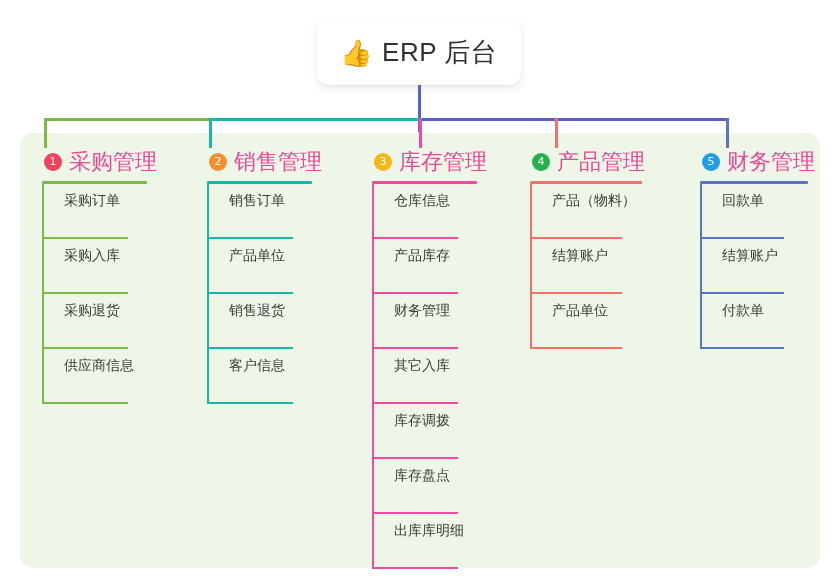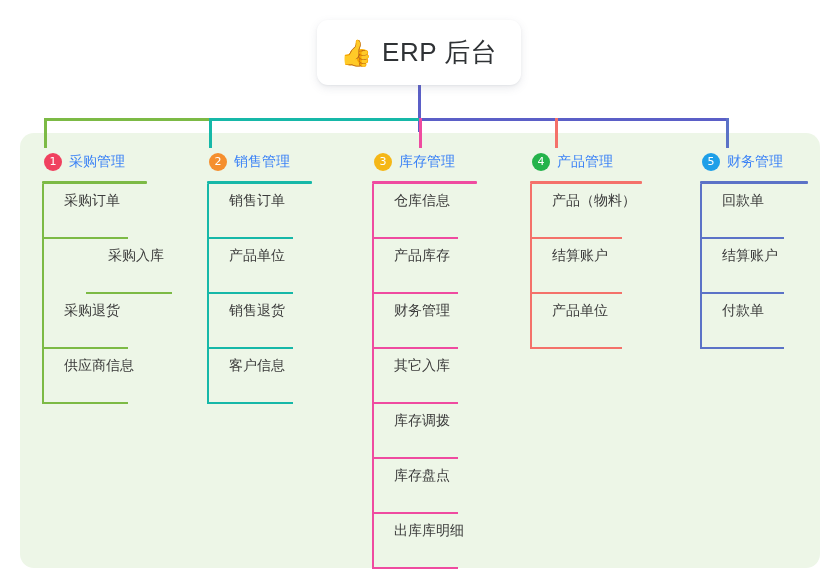--- a/index.html
+++ b/index.html
@@ -87,22 +87,22 @@
     border-radius: 50%;
     color: #ffffff;
     font-size: 11px;
     line-height: 18px;
     text-align: center;
     display: inline-block;
     flex: 0 0 auto;
     font-family: "DejaVu Sans", sans-serif;
   }
   .col-title {
-    font-size: 14px;
-    color: #3b82f6;
+    font-size: 22px;
+    color: #ec4899;
     white-space: nowrap;
   }
   .col-rule {
     height: 3px;
     margin-top: 7px;
     border-radius: 1px;
   }
   .col-body {
     position: relative;
     padding-top: 0;
@@ -164,21 +164,21 @@
         <span class="badge" style="background: rgb(240, 65, 95);">1</span>
         <span class="col-title">采购管理</span>
       </div>
       <div class="col-rule" style="width: 105px; background: rgb(124, 186, 69);"></div>
       <div class="col-body">
         <div class="col-spine" style="height: 220px; background: rgb(124, 186, 69);"></div>
         <div class="leaf" style="width: 100px;">
           <span class="leaf-label">采购订单</span>
           <div class="leaf-rule" style="width: 86px; background: rgb(124, 186, 69);"></div>
         </div>
-        <div class="leaf" style="width: 100px; margin-left: 44px;">
+        <div class="leaf" style="width: 100px;">
           <span class="leaf-label">采购入库</span>
           <div class="leaf-rule" style="width: 86px; background: rgb(124, 186, 69);"></div>
         </div>
         <div class="leaf" style="width: 100px;">
           <span class="leaf-label">采购退货</span>
           <div class="leaf-rule" style="width: 86px; background: rgb(124, 186, 69);"></div>
         </div>
         <div class="leaf" style="width: 100px;">
           <span class="leaf-label">供应商信息</span>
           <div class="leaf-rule" style="width: 86px; background: rgb(124, 186, 69);"></div>

